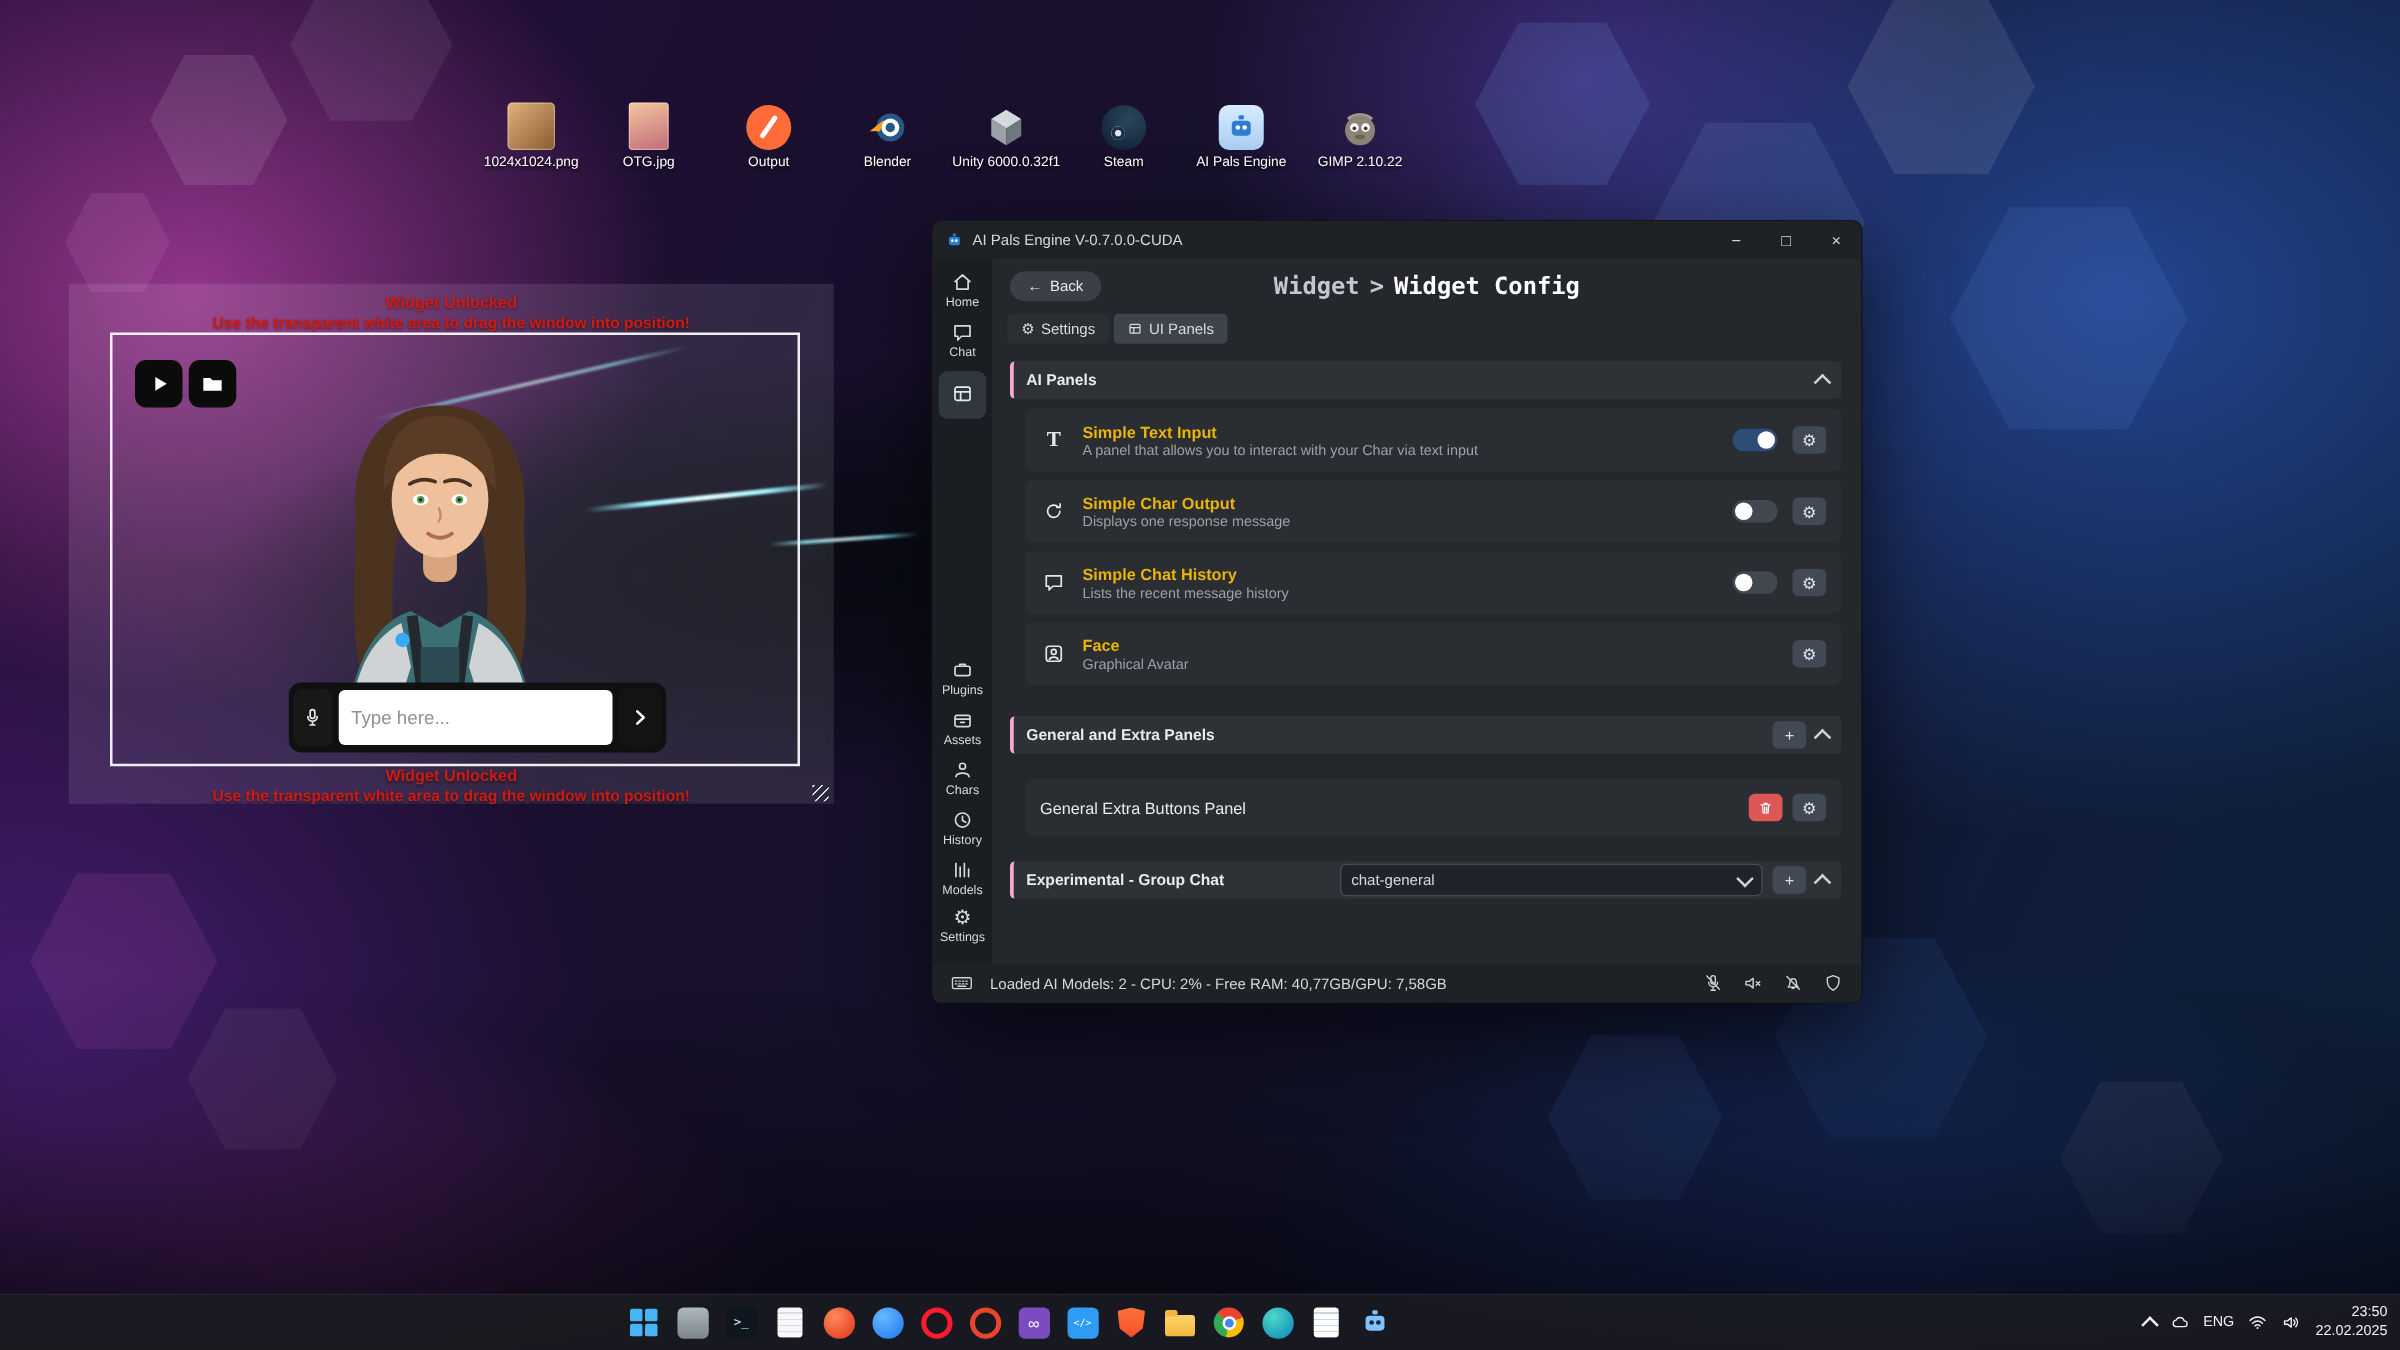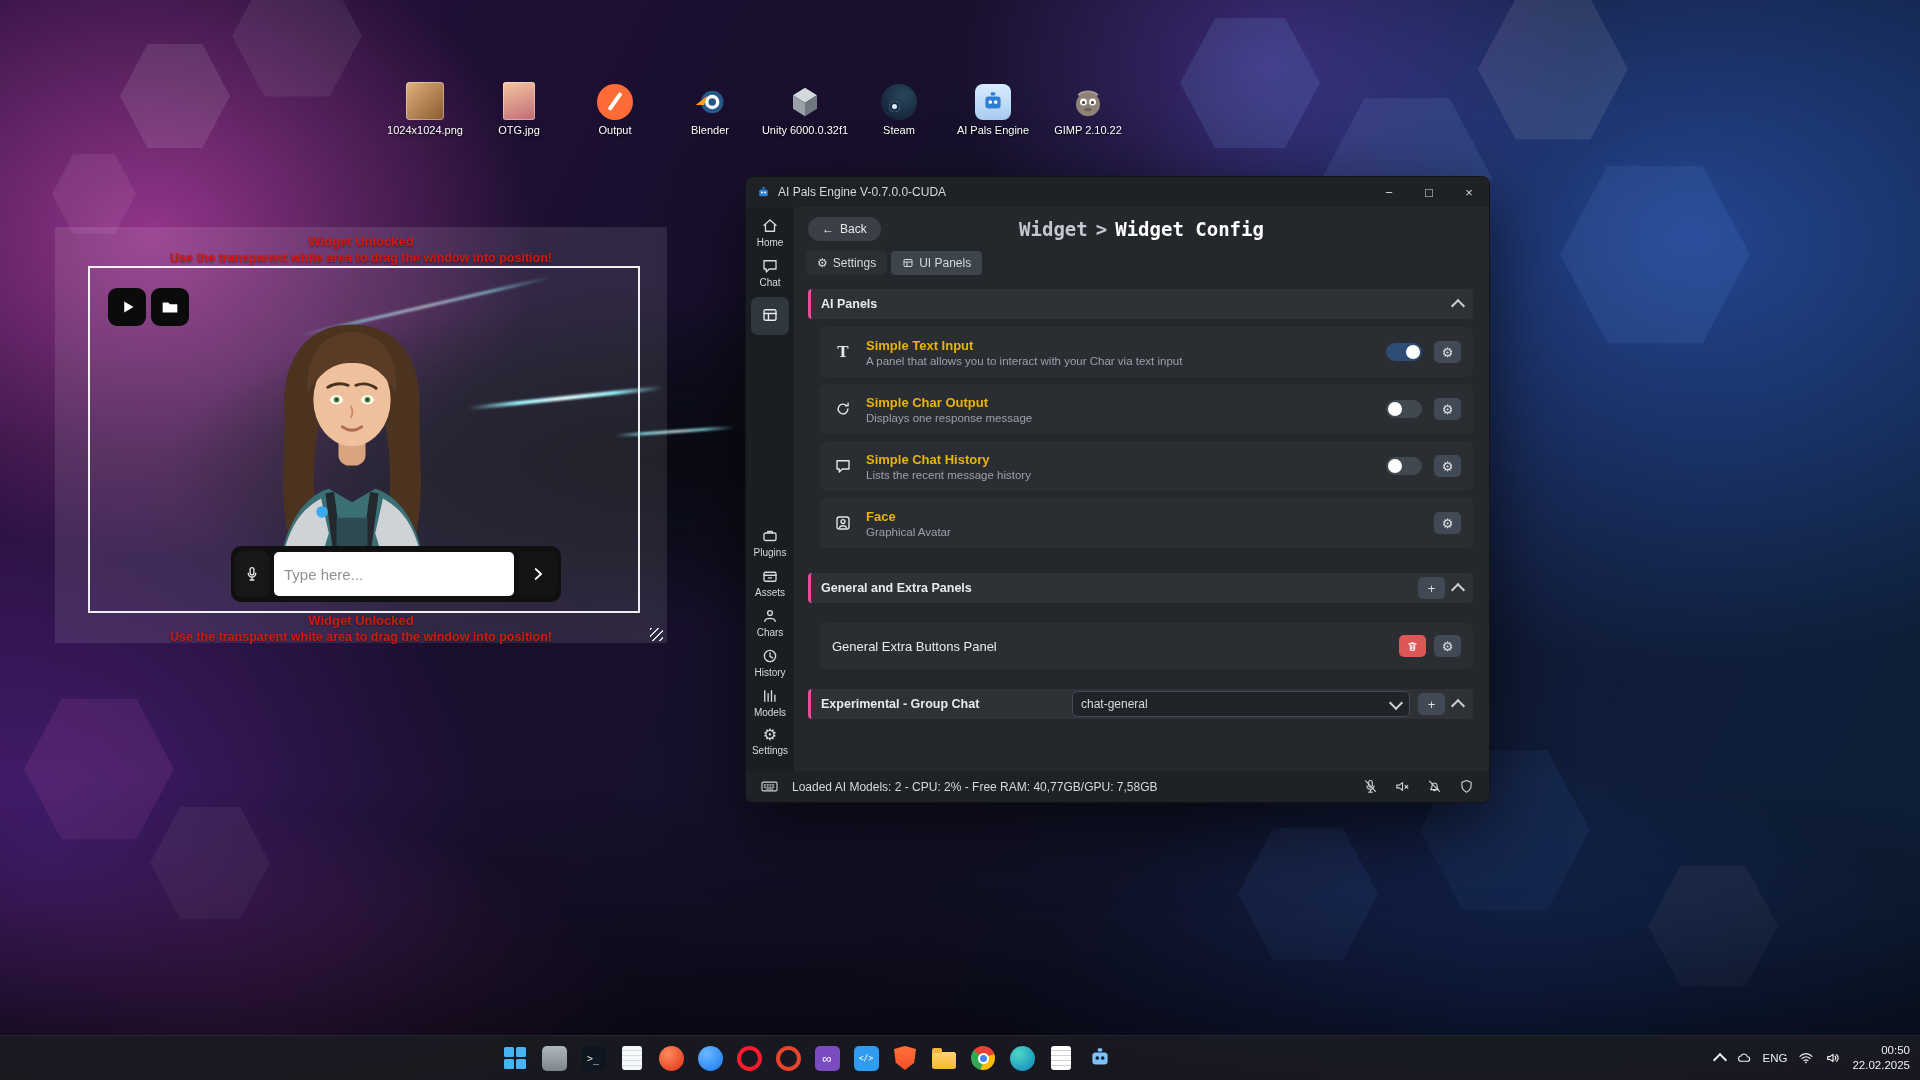--- a/index.html
+++ b/index.html
@@ -32,21 +32,21 @@
 
   
   .drag-area{position:absolute;left:55px;top:227px;width:612px;height:416px;background:rgba(255,255,255,.10);border-radius:1px;}
   .w-banner{position:absolute;left:0;right:0;text-align:center;color:#d11a0f;text-shadow:0 1px 2px rgba(0,0,0,.45);}
   .w-banner .t{font-weight:bold;font-size:13px;}
   .w-banner .s{font-weight:bold;font-size:12.5px;margin-top:2px;}
   .w-box{position:absolute;left:33px;top:39px;width:548px;height:343px;border:2px solid rgba(255,255,255,.92);}
   .w-btns{position:absolute;left:18px;top:20px;display:flex;gap:5px;}
   .w-btn{width:38px;height:38px;border-radius:9px;background:#0b0b0b;border:none;display:flex;align-items:center;justify-content:center;cursor:pointer;}
   .avatar-wrap{position:absolute;left:146px;top:38px;width:232px;height:292px;}
-  .w-inputbar{position:absolute;left:141px;top:278px;width:330px;height:56px;background:#101010;border-radius:10px;display:flex;align-items:center;gap:5px;padding:4px;box-sizing:border-box;}
+  .w-inputbar{position:absolute;left:141px;top:278px;width:302px;height:56px;background:#101010;border-radius:10px;display:flex;align-items:center;gap:5px;padding:4px;box-sizing:border-box;}
   .w-mic{width:34px;height:46px;border:none;border-radius:7px;background:#181818;display:flex;align-items:center;justify-content:center;cursor:pointer;}
   .w-input{flex:1;height:44px;border:none;border-radius:5px;background:#fff;font-size:15px;padding:0 10px;font-family:"Liberation Sans",sans-serif;}
   .w-input::placeholder{color:#8d9297;}
   .w-send{width:38px;height:46px;border:none;border-radius:7px;background:#141414;display:flex;align-items:center;justify-content:center;cursor:pointer;}
   .rsz{position:absolute;right:4px;bottom:2px;width:13px;height:13px;background:repeating-linear-gradient(135deg, rgba(255,255,255,.85) 0 1.5px, transparent 1.5px 5px);}
 
   
   .window{position:absolute;left:745px;top:176px;width:745px;height:627px;background:#24282d;border-radius:8px;
     box-shadow:0 24px 70px rgba(0,0,0,.6);overflow:hidden;border:1px solid rgba(0,0,0,.5);box-sizing:border-box;}
   .titlebar{height:30px;background:#1e2227;display:flex;align-items:center;padding:0 0 0 10px;}
@@ -64,21 +64,21 @@
 
   .content{flex:1;display:flex;flex-direction:column;background:#24282d;min-width:0;}
   .c-header{position:relative;height:44px;display:flex;align-items:center;padding-left:14px;}
   .back-btn{display:flex;align-items:center;gap:6px;background:#3a4046;border:none;border-radius:14px;color:#e7e9eb;font-size:12px;padding:5px 14px;cursor:pointer;font-family:"Liberation Sans",sans-serif;}
   .crumbs{position:absolute;left:0;right:0;text-align:center;font-family:"DejaVu Sans Mono",monospace;font-weight:bold;font-size:19px;pointer-events:none;}
   .crumbs .p{color:#c3c8ce;} .crumbs .sep{color:#c3c8ce;margin:0 8px;} .crumbs .c{color:#fff;}
   .tabs{display:flex;gap:4px;margin:0 0 0 12px;}
   .tab{display:flex;align-items:center;gap:5px;font-size:12px;color:#d6dade;background:#2a2f34;border-radius:4px;padding:5px 11px;cursor:pointer;}
   .tab.active{background:#3d444b;}
   .scroll{flex:1;padding:14px 16px 0 14px;overflow:hidden;}
-  .sec-head{display:flex;align-items:center;background:#2e3237;border-left:3px solid #ec4899;border-radius:4px;height:30px;padding:0 10px 0 10px;gap:8px;}
+  .sec-head{display:flex;align-items:center;background:#2e3237;border-left:3px solid #f9a8d4;border-radius:4px;height:30px;padding:0 10px 0 10px;gap:8px;}
   .sec-title{font-size:12.5px;font-weight:bold;color:#e8eaec;flex:1;}
   .chev{width:8px;height:8px;border-right:2px solid #cfd3d7;border-top:2px solid #cfd3d7;display:inline-block;}
   .chev.up{transform:rotate(-45deg);margin-top:4px;} .chev.down{transform:rotate(135deg);margin-bottom:3px;}
   .cards{padding:8px 0 2px 12px;}
   .card{display:flex;align-items:center;background:#2a2e33;border-radius:6px;height:50px;margin-bottom:7px;padding:0 12px;gap:12px;}
   .p-ico{width:22px;display:flex;justify-content:center;color:#e4e7ea;}
   .p-ico .tletter{font-family:"Liberation Serif",serif;font-size:17px;font-weight:bold;}
   .p-text{flex:1;min-width:0;}
   .p-title{font-size:13px;font-weight:bold;color:#eab308;}
   .p-desc{font-size:11.5px;color:#9aa1a8;margin-top:2px;}
@@ -609,19 +609,19 @@
         </svg>
       <span class="lang">ENG</span>
       <svg width="16" height="16" viewBox="0 0 24 24" fill="none" stroke="#eef0f2" stroke-width="1.7" stroke-linecap="round">
           <path d="M3 9.5 C8.5 4 15.5 4 21 9.5 M6 12.8 C10 9.2 14 9.2 18 12.8 M9 16 C11 14.4 13 14.4 15 16"></path>
           <circle cx="12" cy="18.6" r="1.3" fill="#eef0f2" stroke="none"></circle>
         </svg>
       <svg width="16" height="16" viewBox="0 0 24 24" fill="none" stroke="#eef0f2" stroke-width="1.7" stroke-linecap="round" stroke-linejoin="round">
           <path d="M4 10 v4 h3.5 l4.5 3.5 v-11 L7.5 10 Z M15 9 a4.5 4.5 0 0 1 0 6 M17.5 7 a7.5 7.5 0 0 1 0 10"></path>
         </svg>
       <div class="tray-clock">
-        <div>00:50</div>
+        <div>23:50</div>
         <div>22.02.2025</div>
       </div>
     </div>
   </div>
 
 </div>
 
 </body></html>

